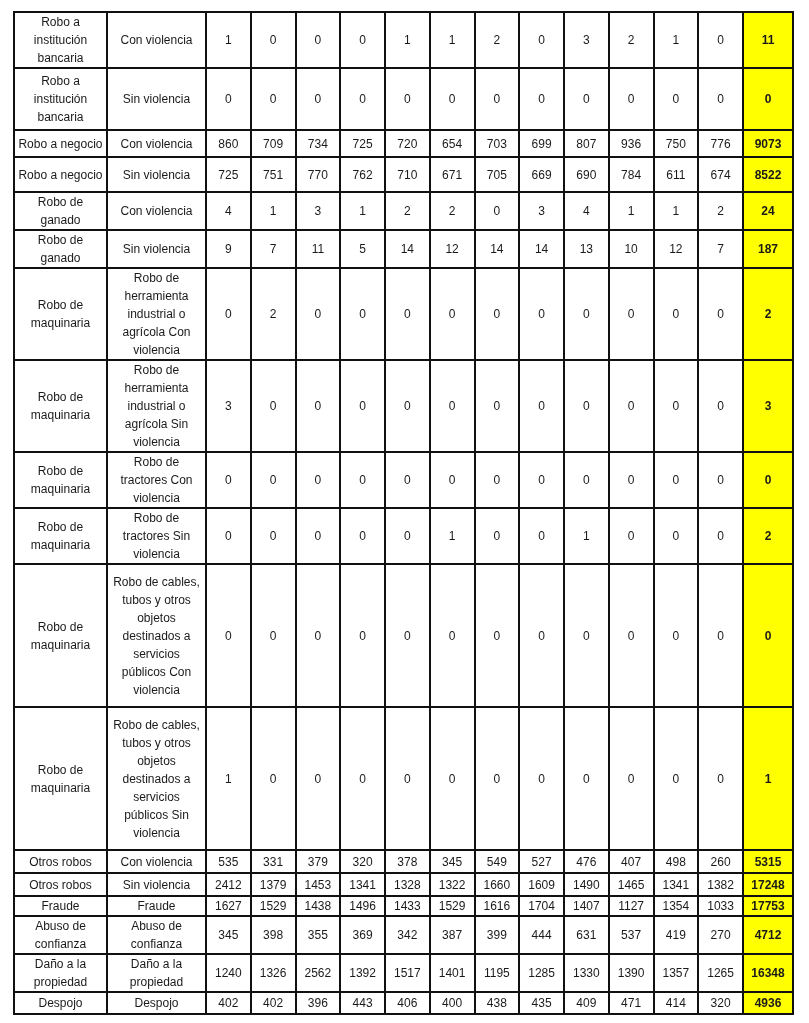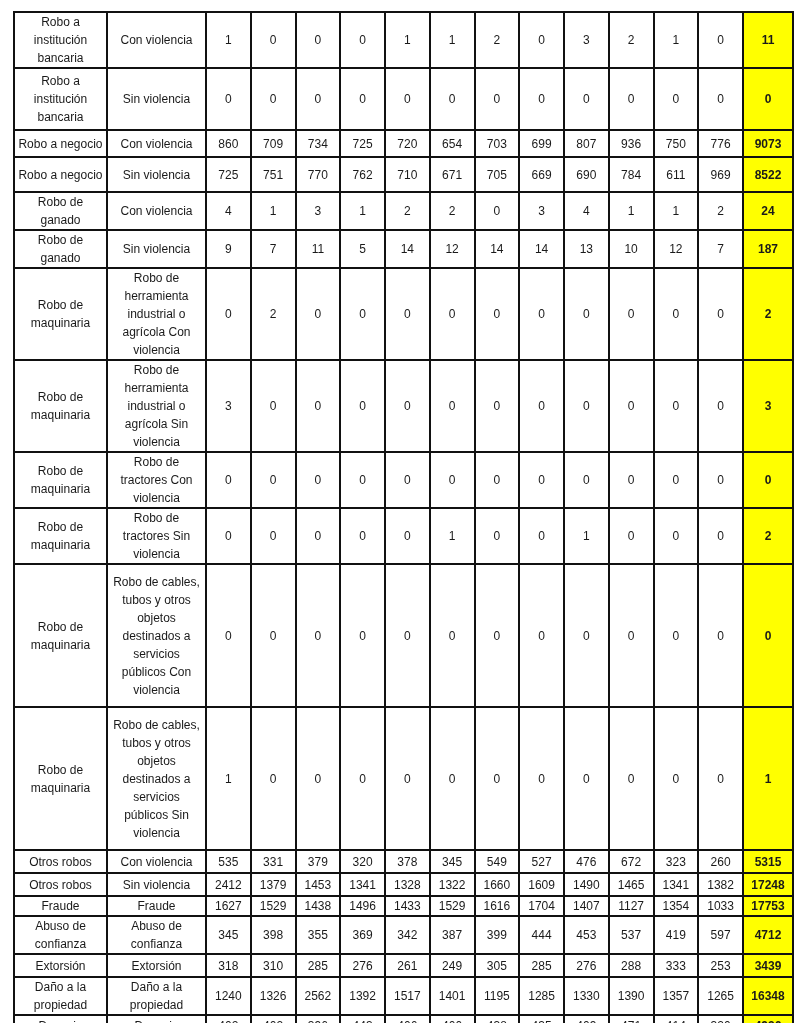--- a/index.html
+++ b/index.html
@@ -104,21 +104,21 @@
         <td>751</td>
         <td>770</td>
         <td>762</td>
         <td>710</td>
         <td>671</td>
         <td>705</td>
         <td>669</td>
         <td>690</td>
         <td>784</td>
         <td>611</td>
-        <td>969</td>
+        <td>674</td>
         <td class="total">8522</td>
       </tr>
       <tr style="height: 35px;">
         <td>Robo de ganado</td>
         <td>Con violencia</td>
         <td>4</td>
         <td>1</td>
         <td>3</td>
         <td>1</td>
         <td>2</td>
@@ -255,22 +255,22 @@
         <td>Con violencia</td>
         <td>535</td>
         <td>331</td>
         <td>379</td>
         <td>320</td>
         <td>378</td>
         <td>345</td>
         <td>549</td>
         <td>527</td>
         <td>476</td>
-        <td>672</td>
-        <td>323</td>
+        <td>407</td>
+        <td>498</td>
         <td>260</td>
         <td class="total">5315</td>
       </tr>
       <tr style="height: 23px;">
         <td>Otros robos</td>
         <td>Sin violencia</td>
         <td>2412</td>
         <td>1379</td>
         <td>1453</td>
         <td>1341</td>
@@ -305,42 +305,25 @@
         <td>Abuso de confianza</td>
         <td>Abuso de confianza</td>
         <td>345</td>
         <td>398</td>
         <td>355</td>
         <td>369</td>
         <td>342</td>
         <td>387</td>
         <td>399</td>
         <td>444</td>
-        <td>453</td>
+        <td>631</td>
         <td>537</td>
         <td>419</td>
-        <td>597</td>
+        <td>270</td>
         <td class="total">4712</td>
-      </tr>
-      <tr style="height: 23px;">
-        <td>Extorsión</td>
-        <td>Extorsión</td>
-        <td>318</td>
-        <td>310</td>
-        <td>285</td>
-        <td>276</td>
-        <td>261</td>
-        <td>249</td>
-        <td>305</td>
-        <td>285</td>
-        <td>276</td>
-        <td>288</td>
-        <td>333</td>
-        <td>253</td>
-        <td class="total">3439</td>
       </tr>
       <tr style="height: 35px;">
         <td>Daño a la propiedad</td>
         <td>Daño a la propiedad</td>
         <td>1240</td>
         <td>1326</td>
         <td>2562</td>
         <td>1392</td>
         <td>1517</td>
         <td>1401</td>

